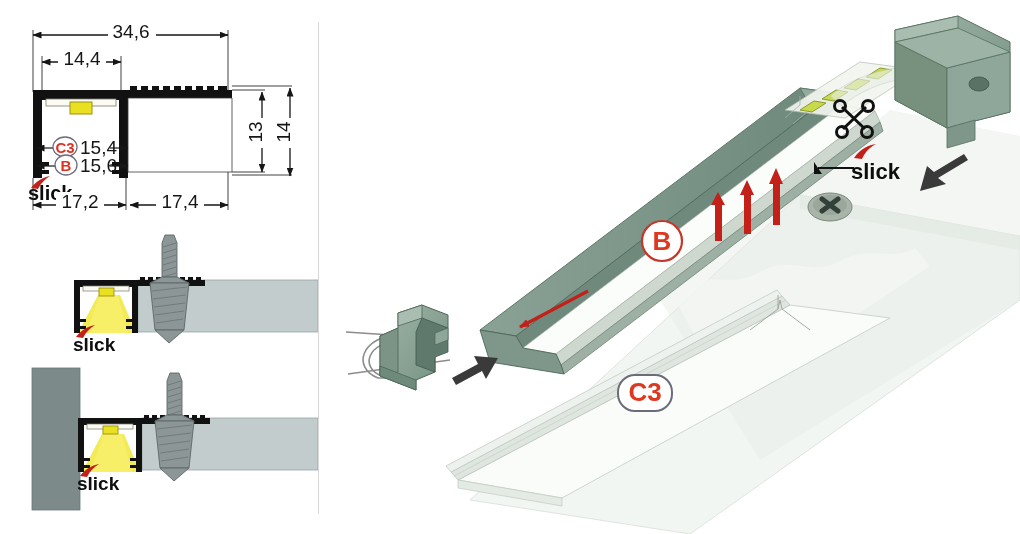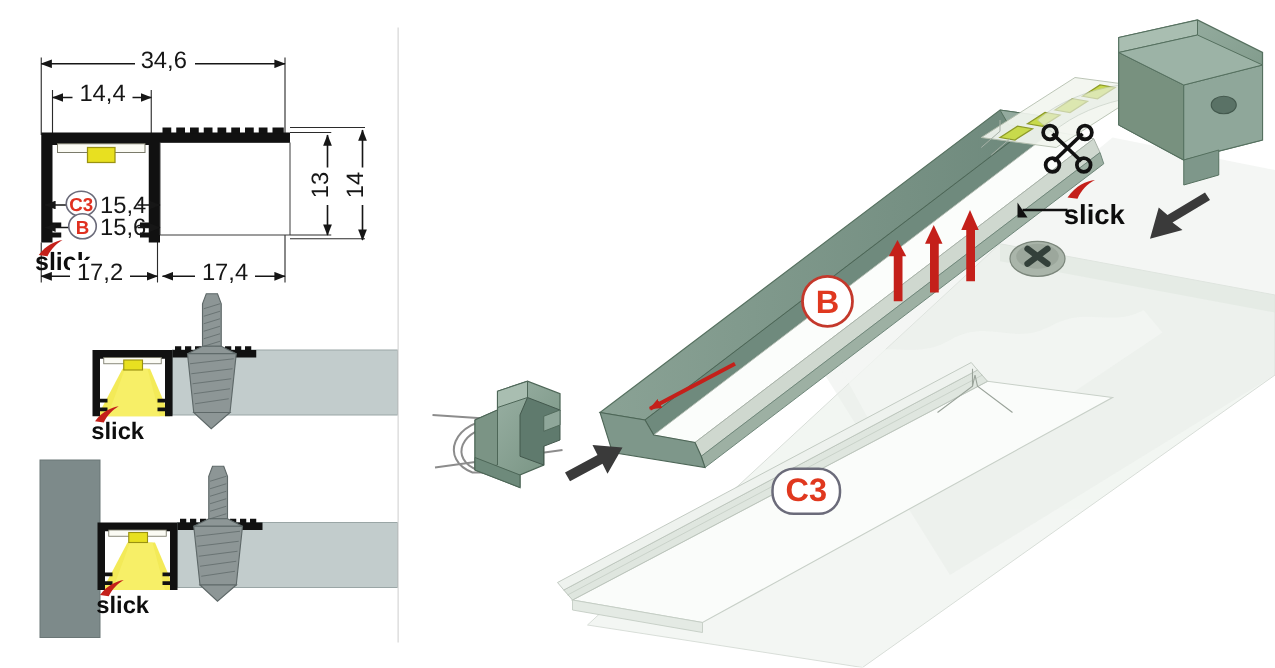--- a/index.html
+++ b/index.html
@@ -34,21 +34,21 @@
   }
   .divider{
     position:absolute;background:#d8d8d8;width:1px;
   }
 </style>
 </head>
 <body>
 
 <div class="stage">
 
-  <div class="panel" style="left:0px;top:16px;width:318px;height:230px;">
+  <div class="panel" style="left:0px;top:0px;width:318px;height:230px;">
     <svg width="318" height="230" viewBox="0 0 318 230">
       <defs>
         <marker id="ah" markerWidth="9" markerHeight="7" refX="8.5" refY="3.5" orient="auto" markerUnits="userSpaceOnUse">
           <path d="M0,0 L9,3.5 L0,7 z" fill="#161616"></path>
         </marker>
         <marker id="ah2" markerWidth="9" markerHeight="7" refX="0.5" refY="3.5" orient="auto" markerUnits="userSpaceOnUse">
           <path d="M9,0 L0,3.5 L9,7 z" fill="#161616"></path>
         </marker>
       </defs>
 

